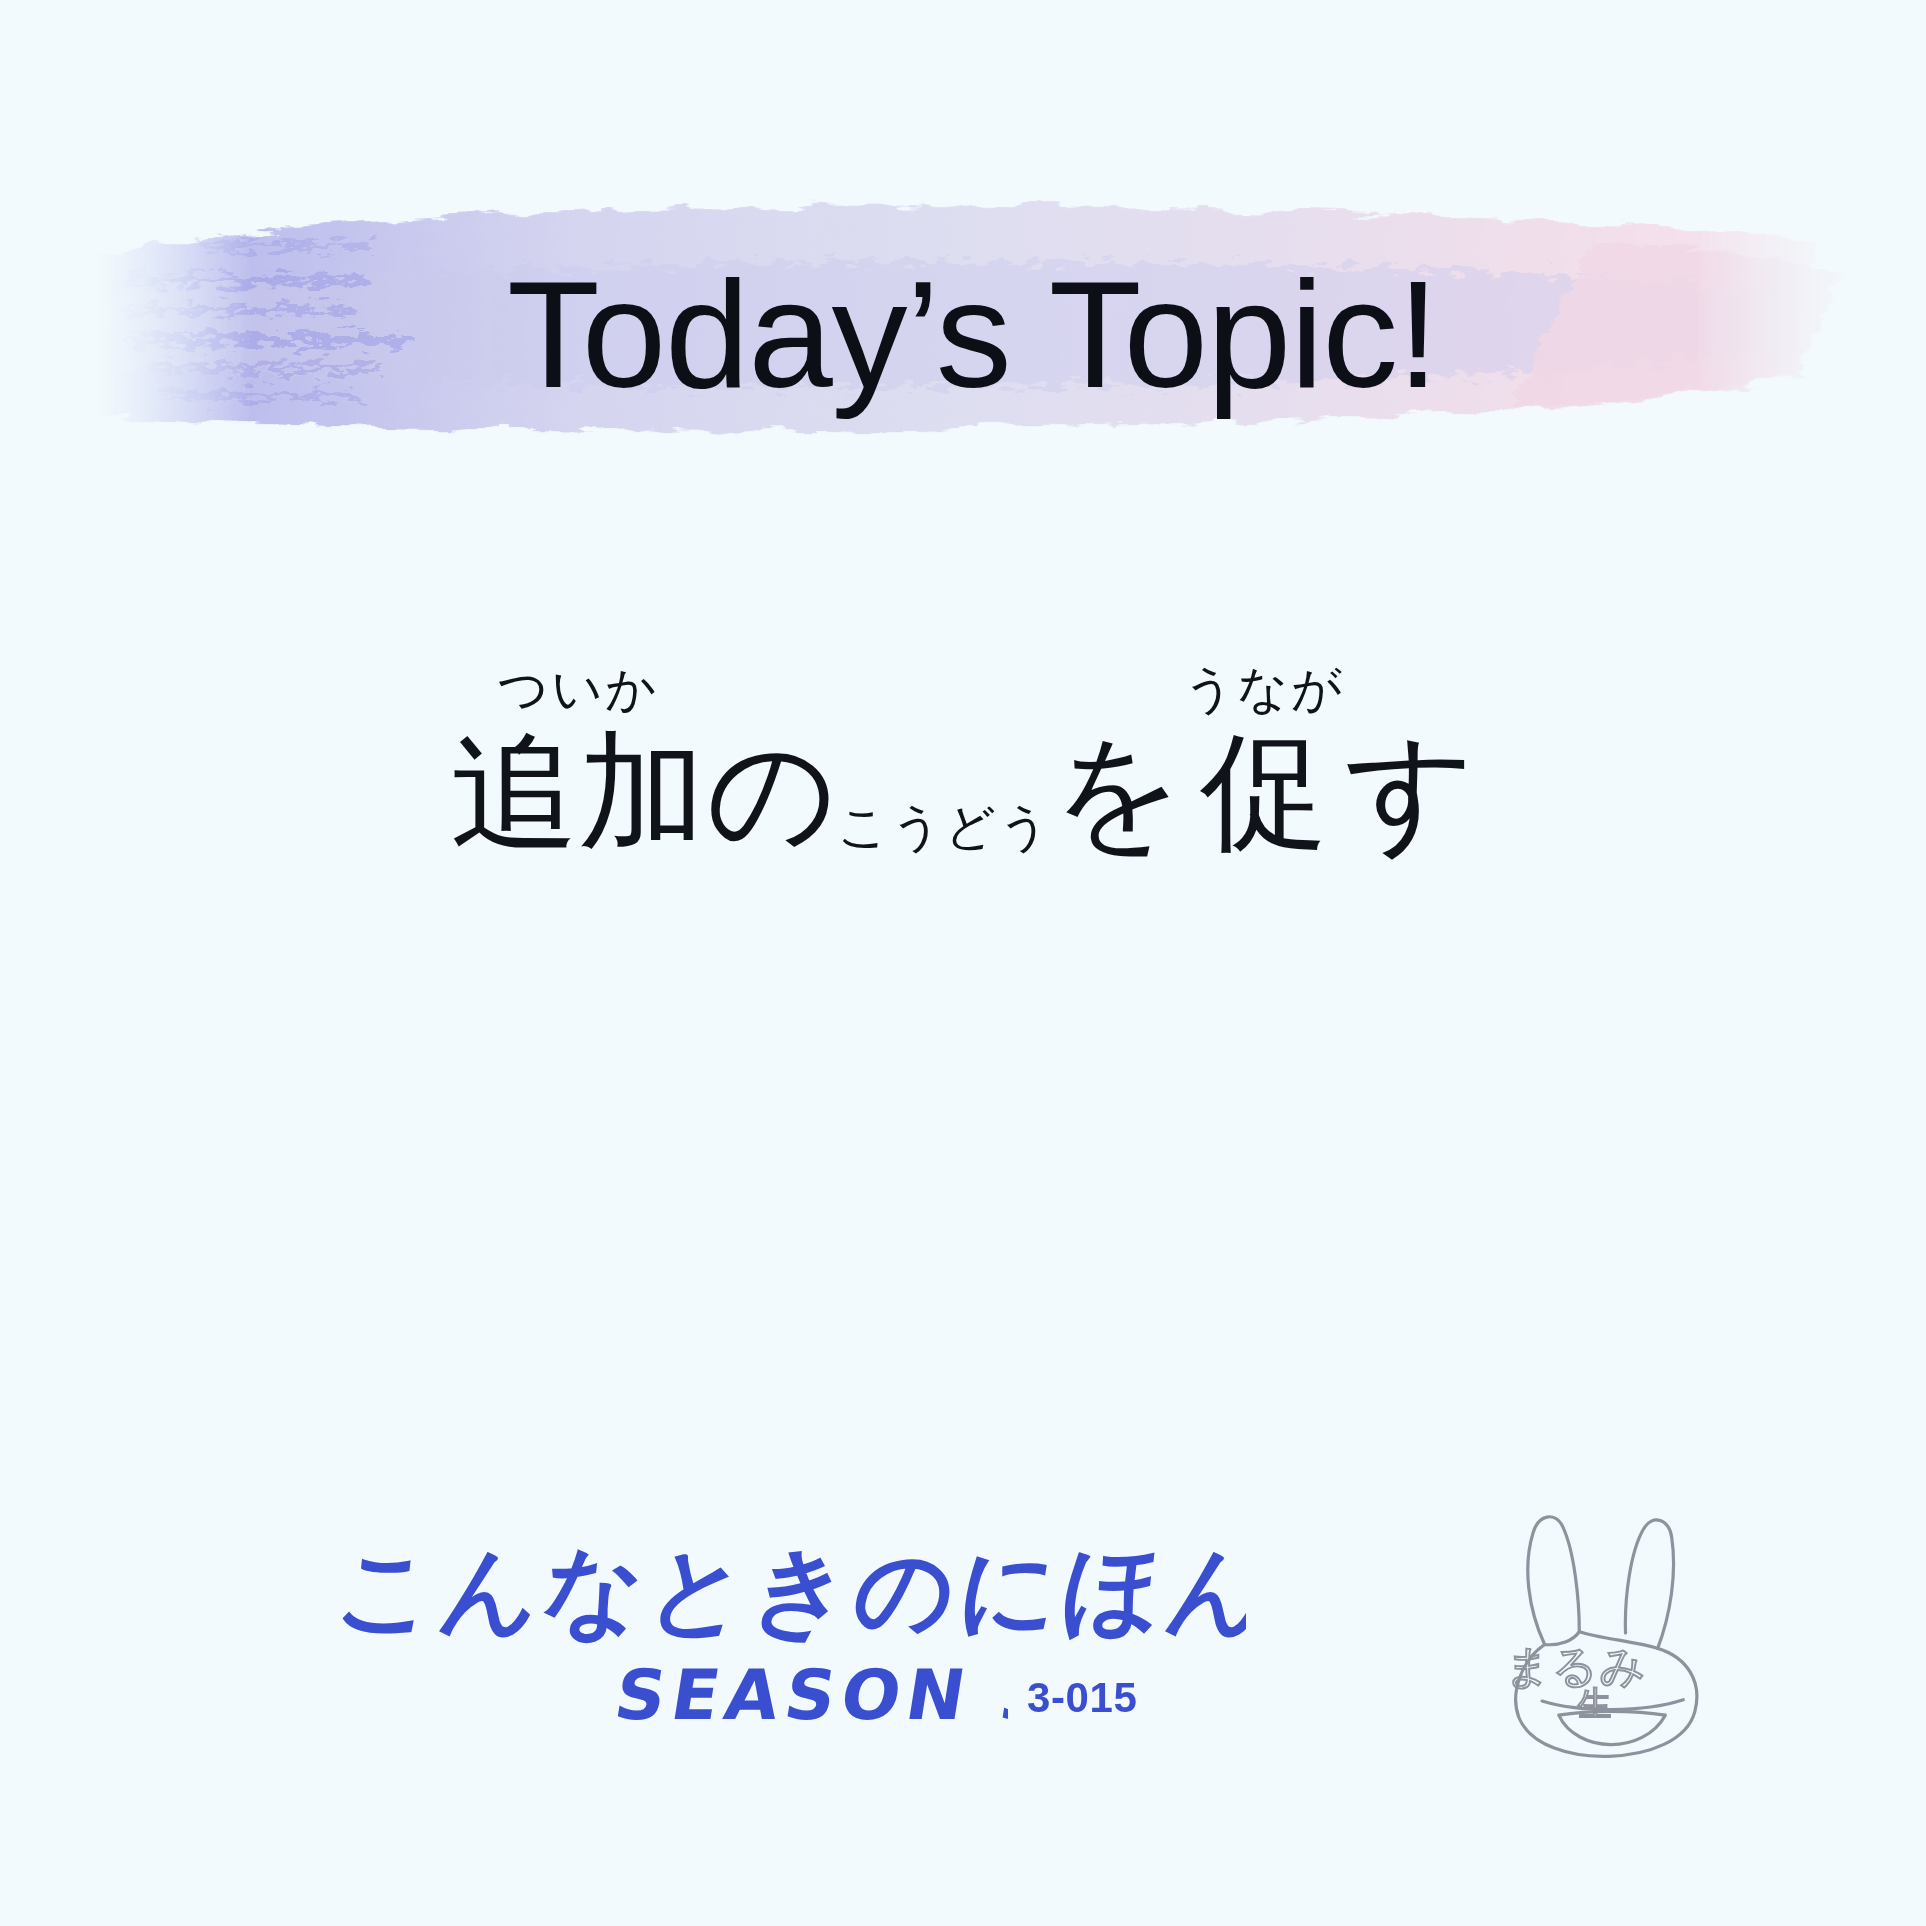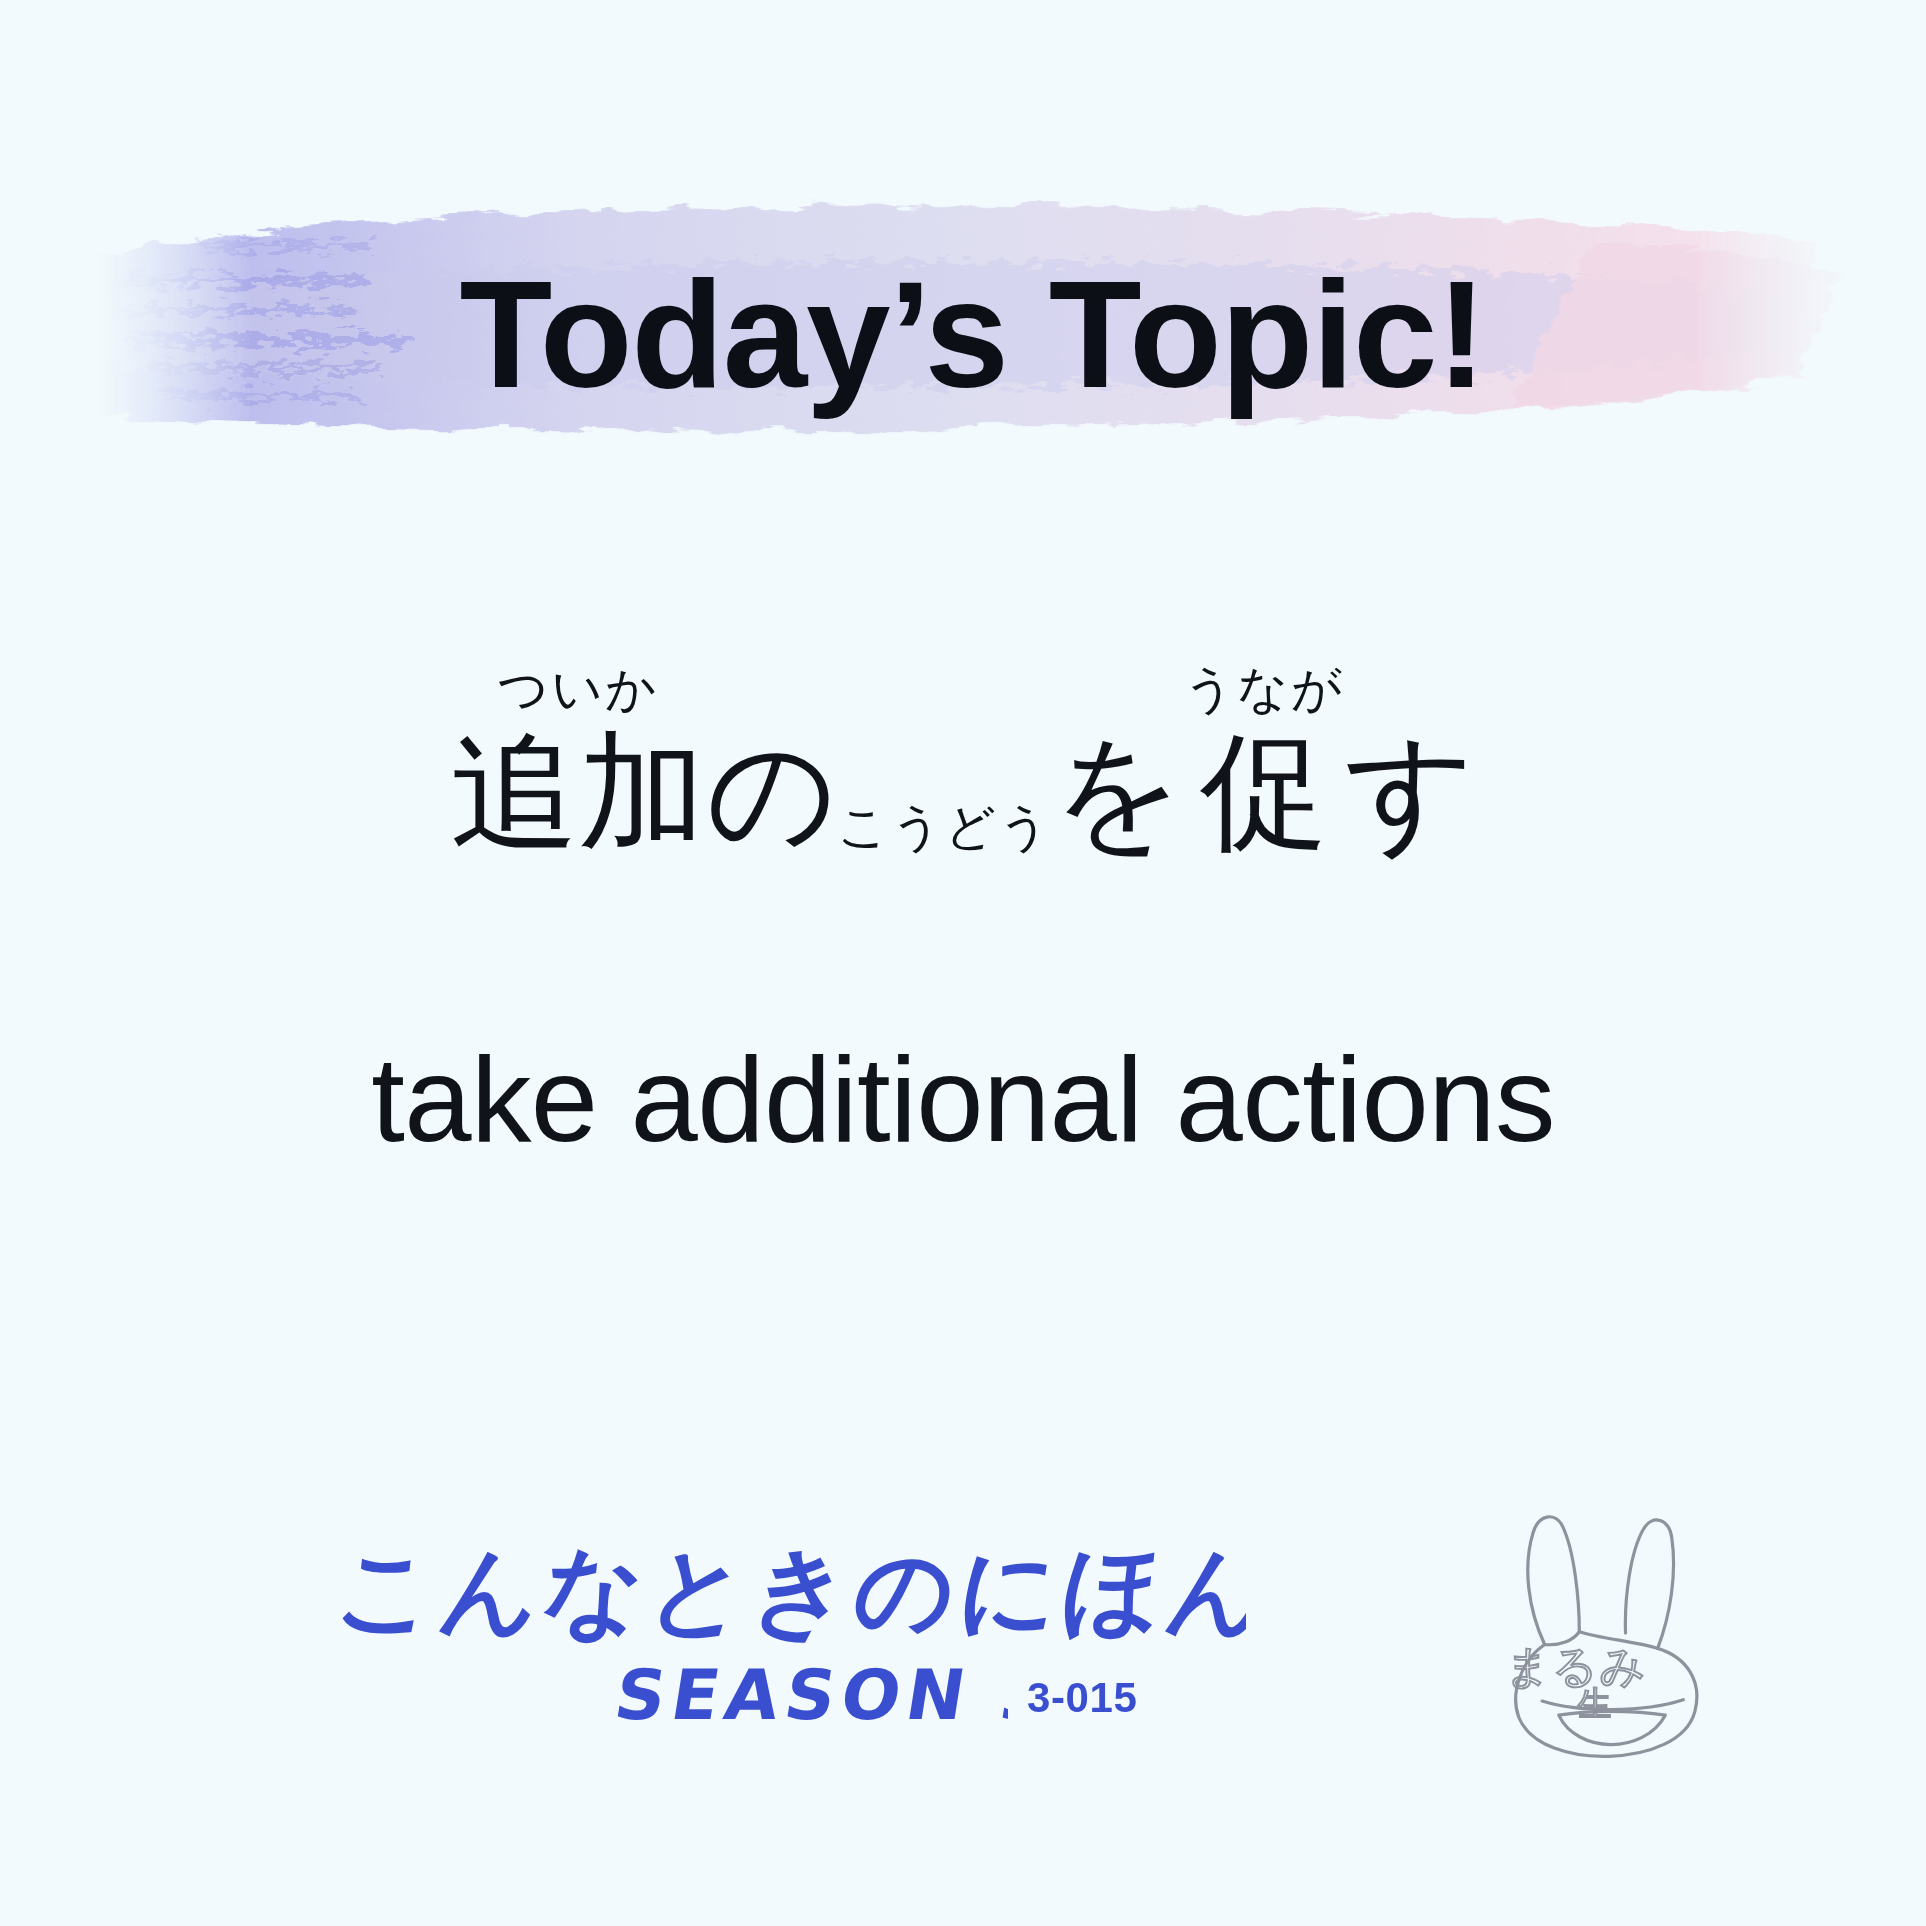--- a/index.html
+++ b/index.html
@@ -39,21 +39,21 @@
   .banner-title {
     position: absolute;
     left: 0;
     top: 0;
     width: 1926px;
     height: 308px;
     display: flex;
     align-items: center;
     justify-content: center;
     font-size: 152px;
-    font-weight: 700;
+    font-weight: 400;
     letter-spacing: -1.3px;
     color: #0d0f16;
     line-height: 1;
     white-space: nowrap;
     padding-left: 19px;
     box-sizing: border-box;
   }
 
   
   .jp-block {
@@ -260,21 +260,20 @@
       </span>
 
       <span class="ruby no-rt">
         <span class="rt">&nbsp;</span>
         <span class="rb">す</span>
       </span>
 
     </div>
   </div>
 
-  <div class="en-line">take additional actions</div>
 
   <div class="logo-wrap">
 
     <svg class="logo-main" viewBox="0 0 1420 190">
       <text x="0" y="150" font-family="'DejaVu Sans', sans-serif" font-size="152" font-weight="700" fill="#3a4fd0" letter-spacing="6" transform="skewX(-6) translate(14,0)">こんなときのにほんご。</text>
     </svg>
 
     <svg class="logo-season" viewBox="0 0 620 150">
       <text x="0" y="112" font-family="'DejaVu Sans', sans-serif" font-size="108" font-weight="700" fill="#3a4fd0" letter-spacing="10" transform="skewX(-9) translate(20,0)">SEASON 3</text>
     </svg>

